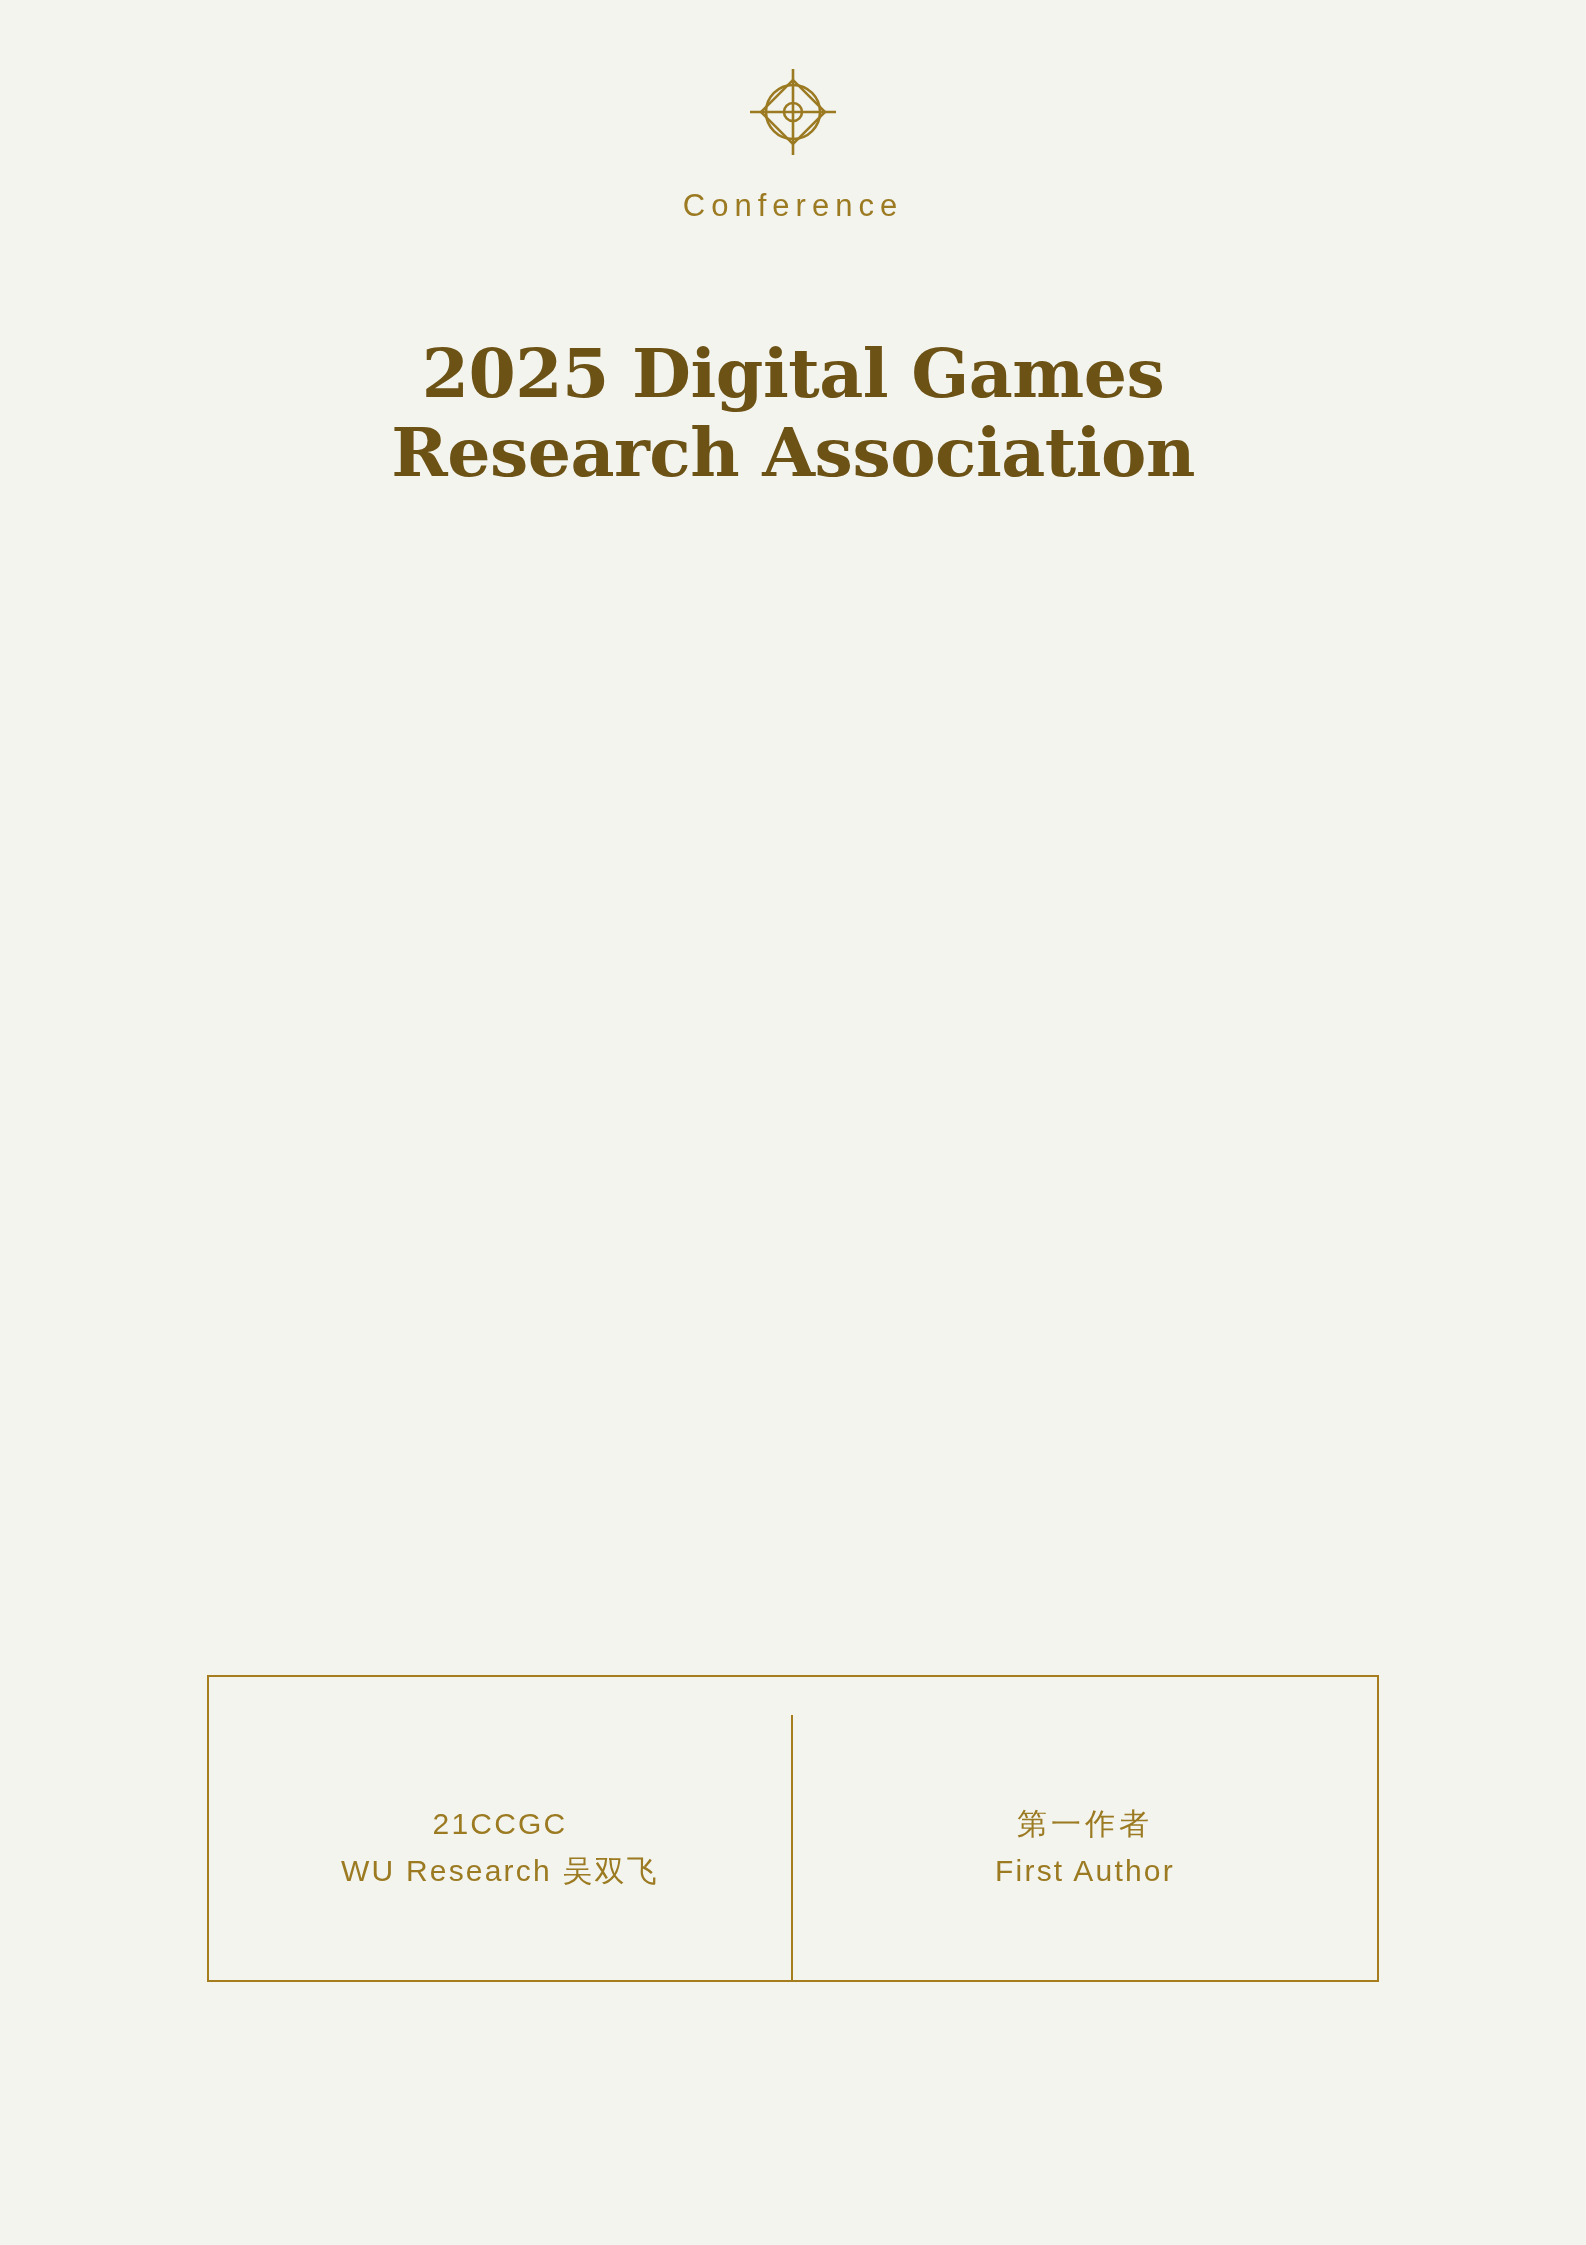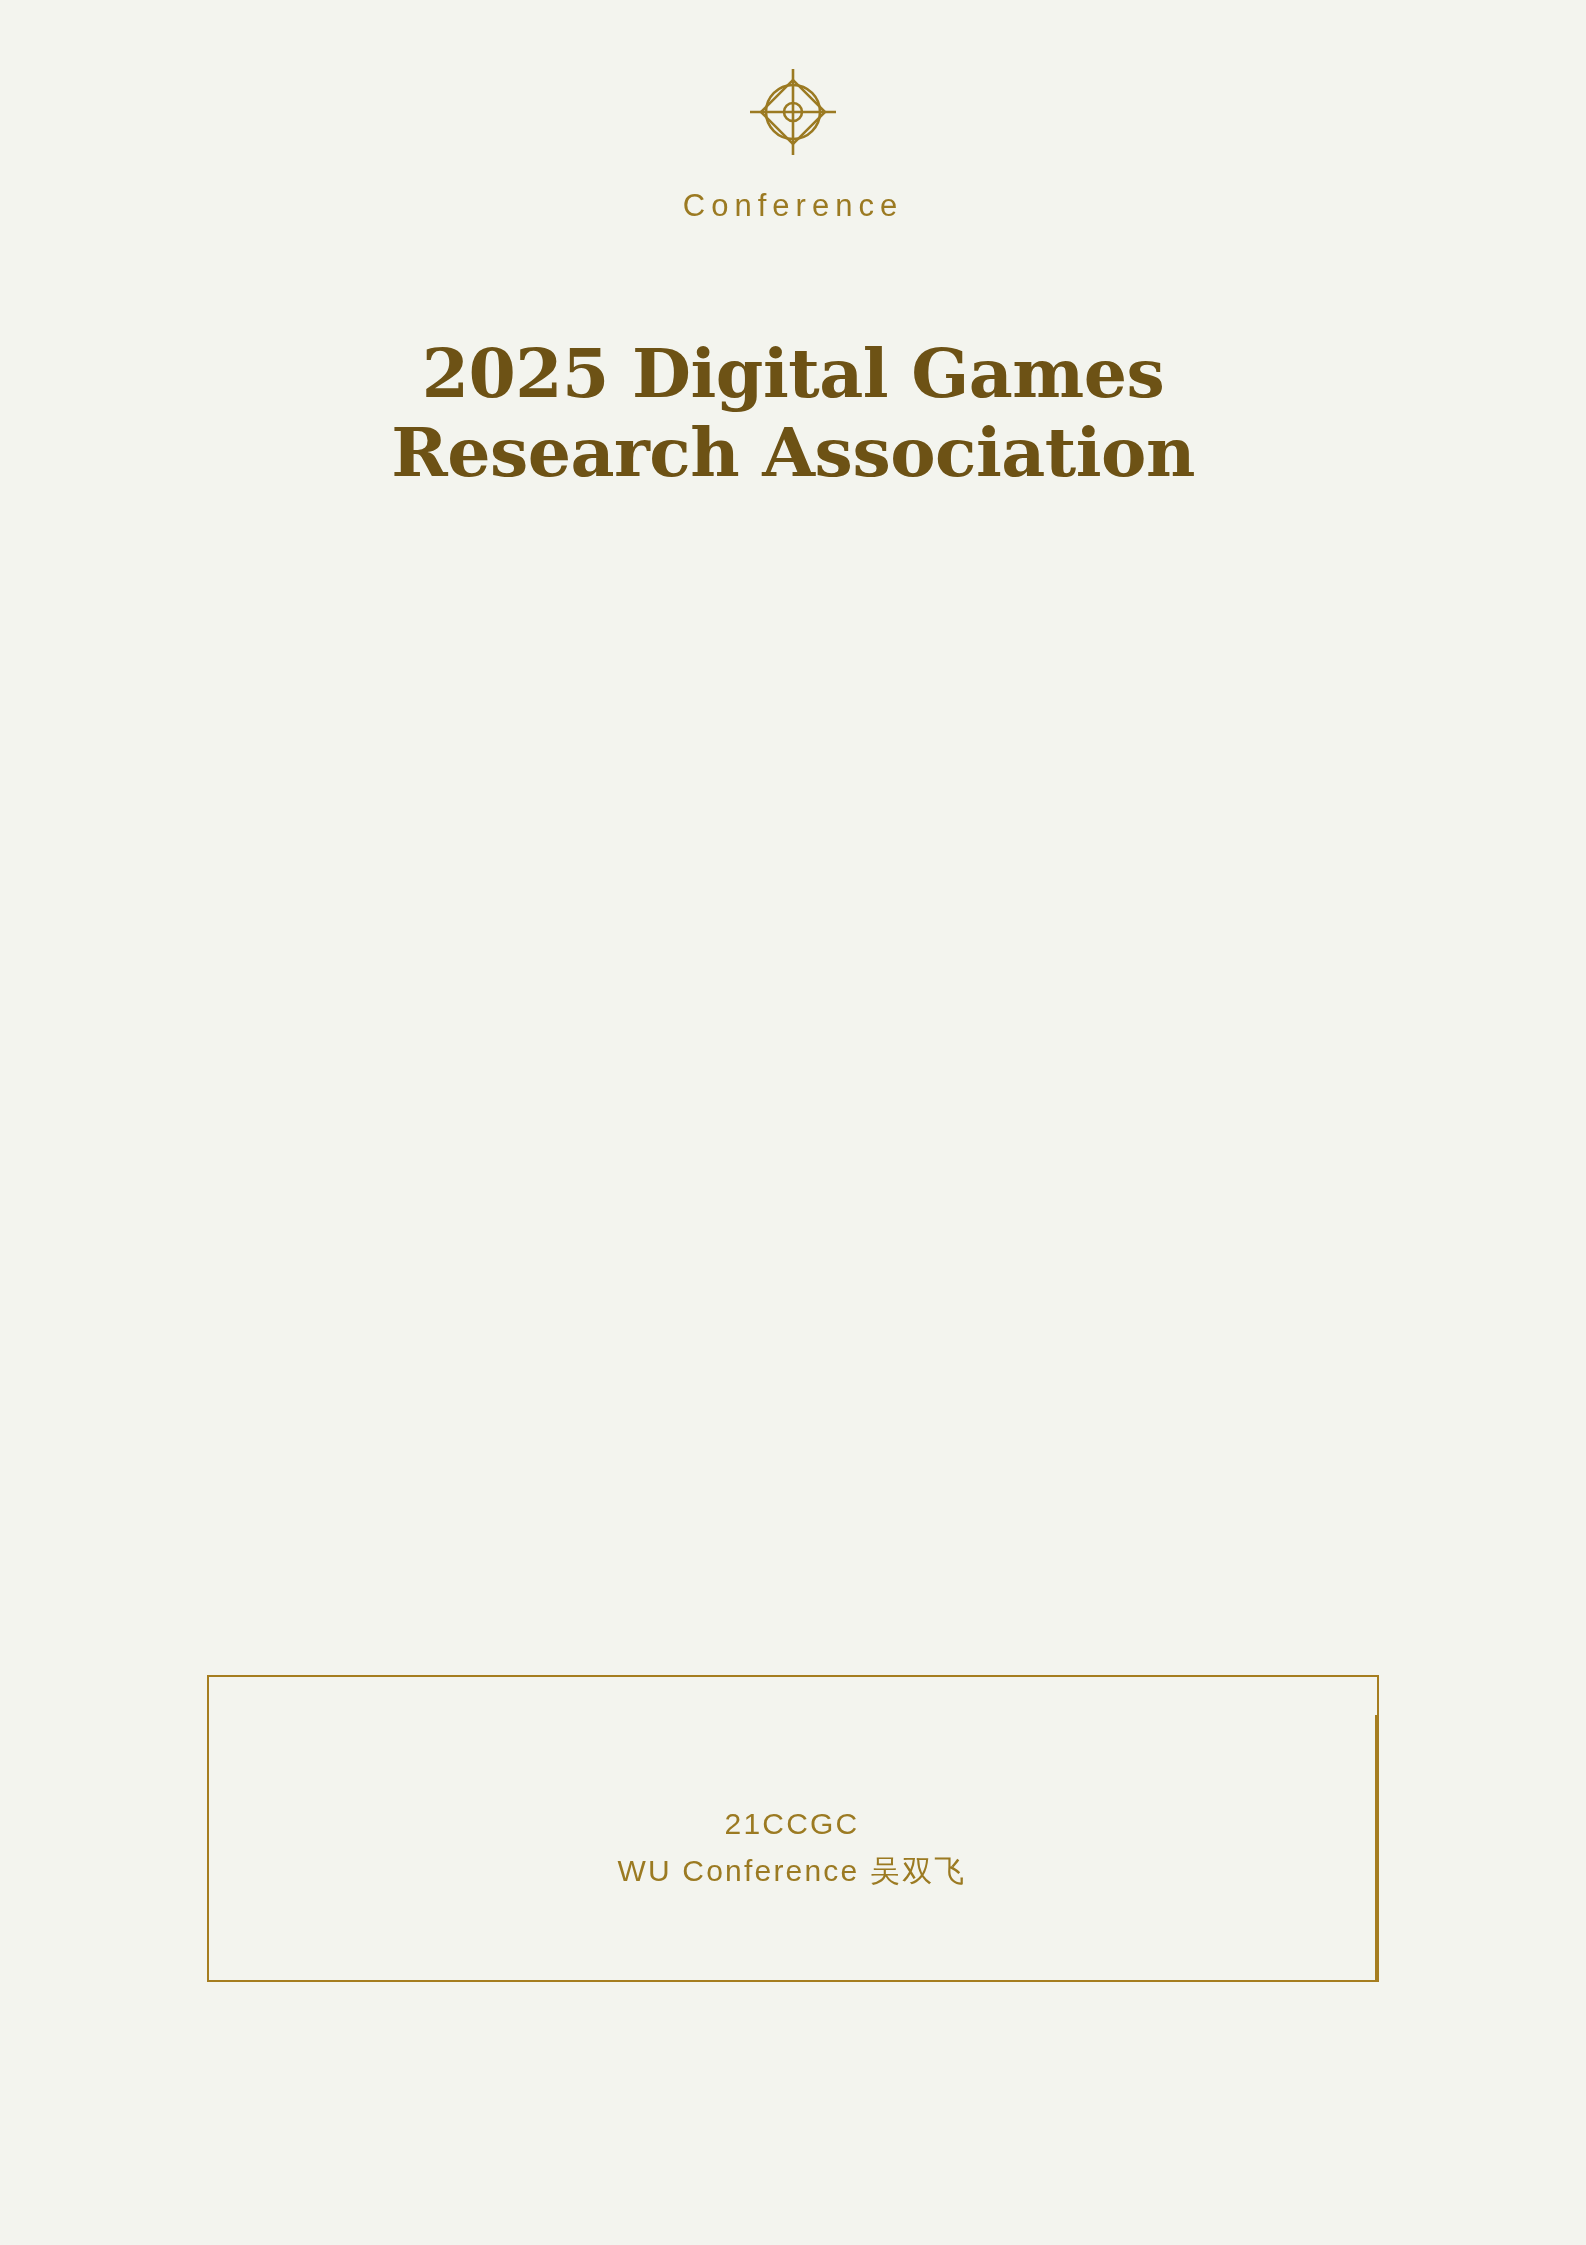--- a/index.html
+++ b/index.html
@@ -124,17 +124,21 @@
   </div>
 
   <div class="eyebrow">Conference</div>
 
   <div class="conf-name">2025 Digital Games Research Association</div>
 
 
   <div class="author-table">
     <div class="author-cell left">
       <div class="author-line">21CCGC</div>
-      <div class="author-line">WU Conference 吴双飞</div>
+      <div class="author-line">WU Research 吴双飞</div>
+    </div>
+    <div class="author-cell">
+      <div class="author-line cjk">第一作者</div>
+      <div class="author-line">First Author</div>
     </div>
   </div>
 
 </div>
 
 </body></html>

